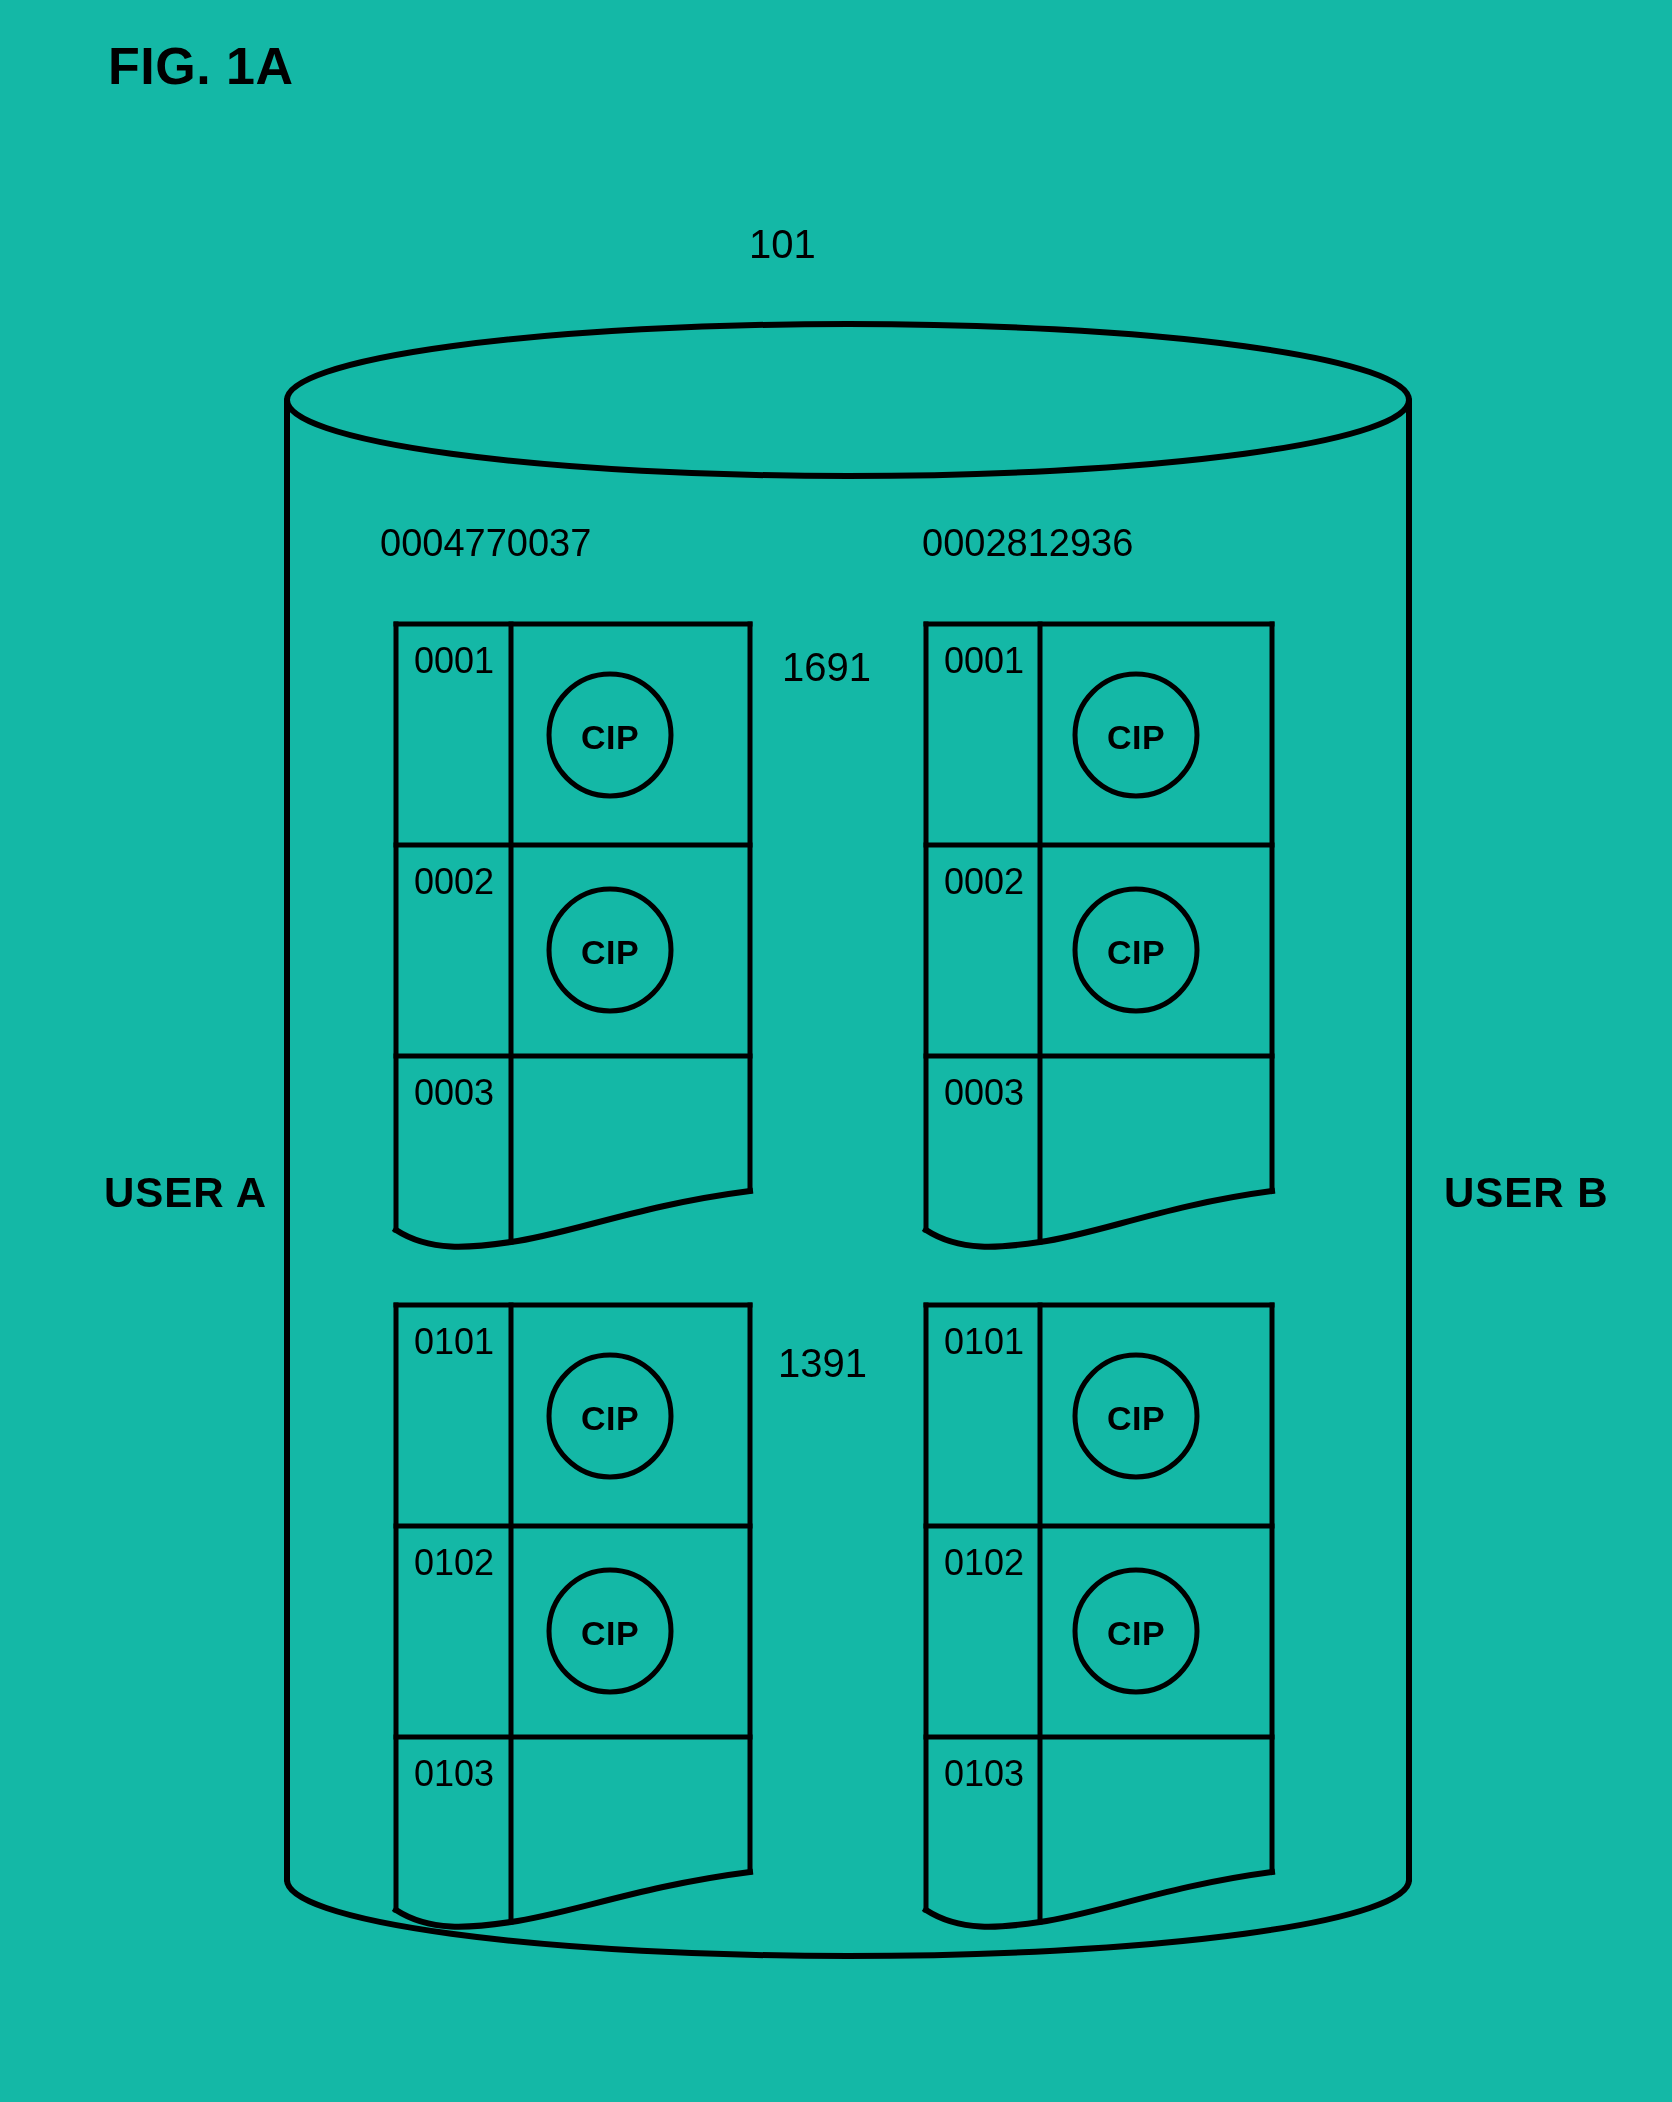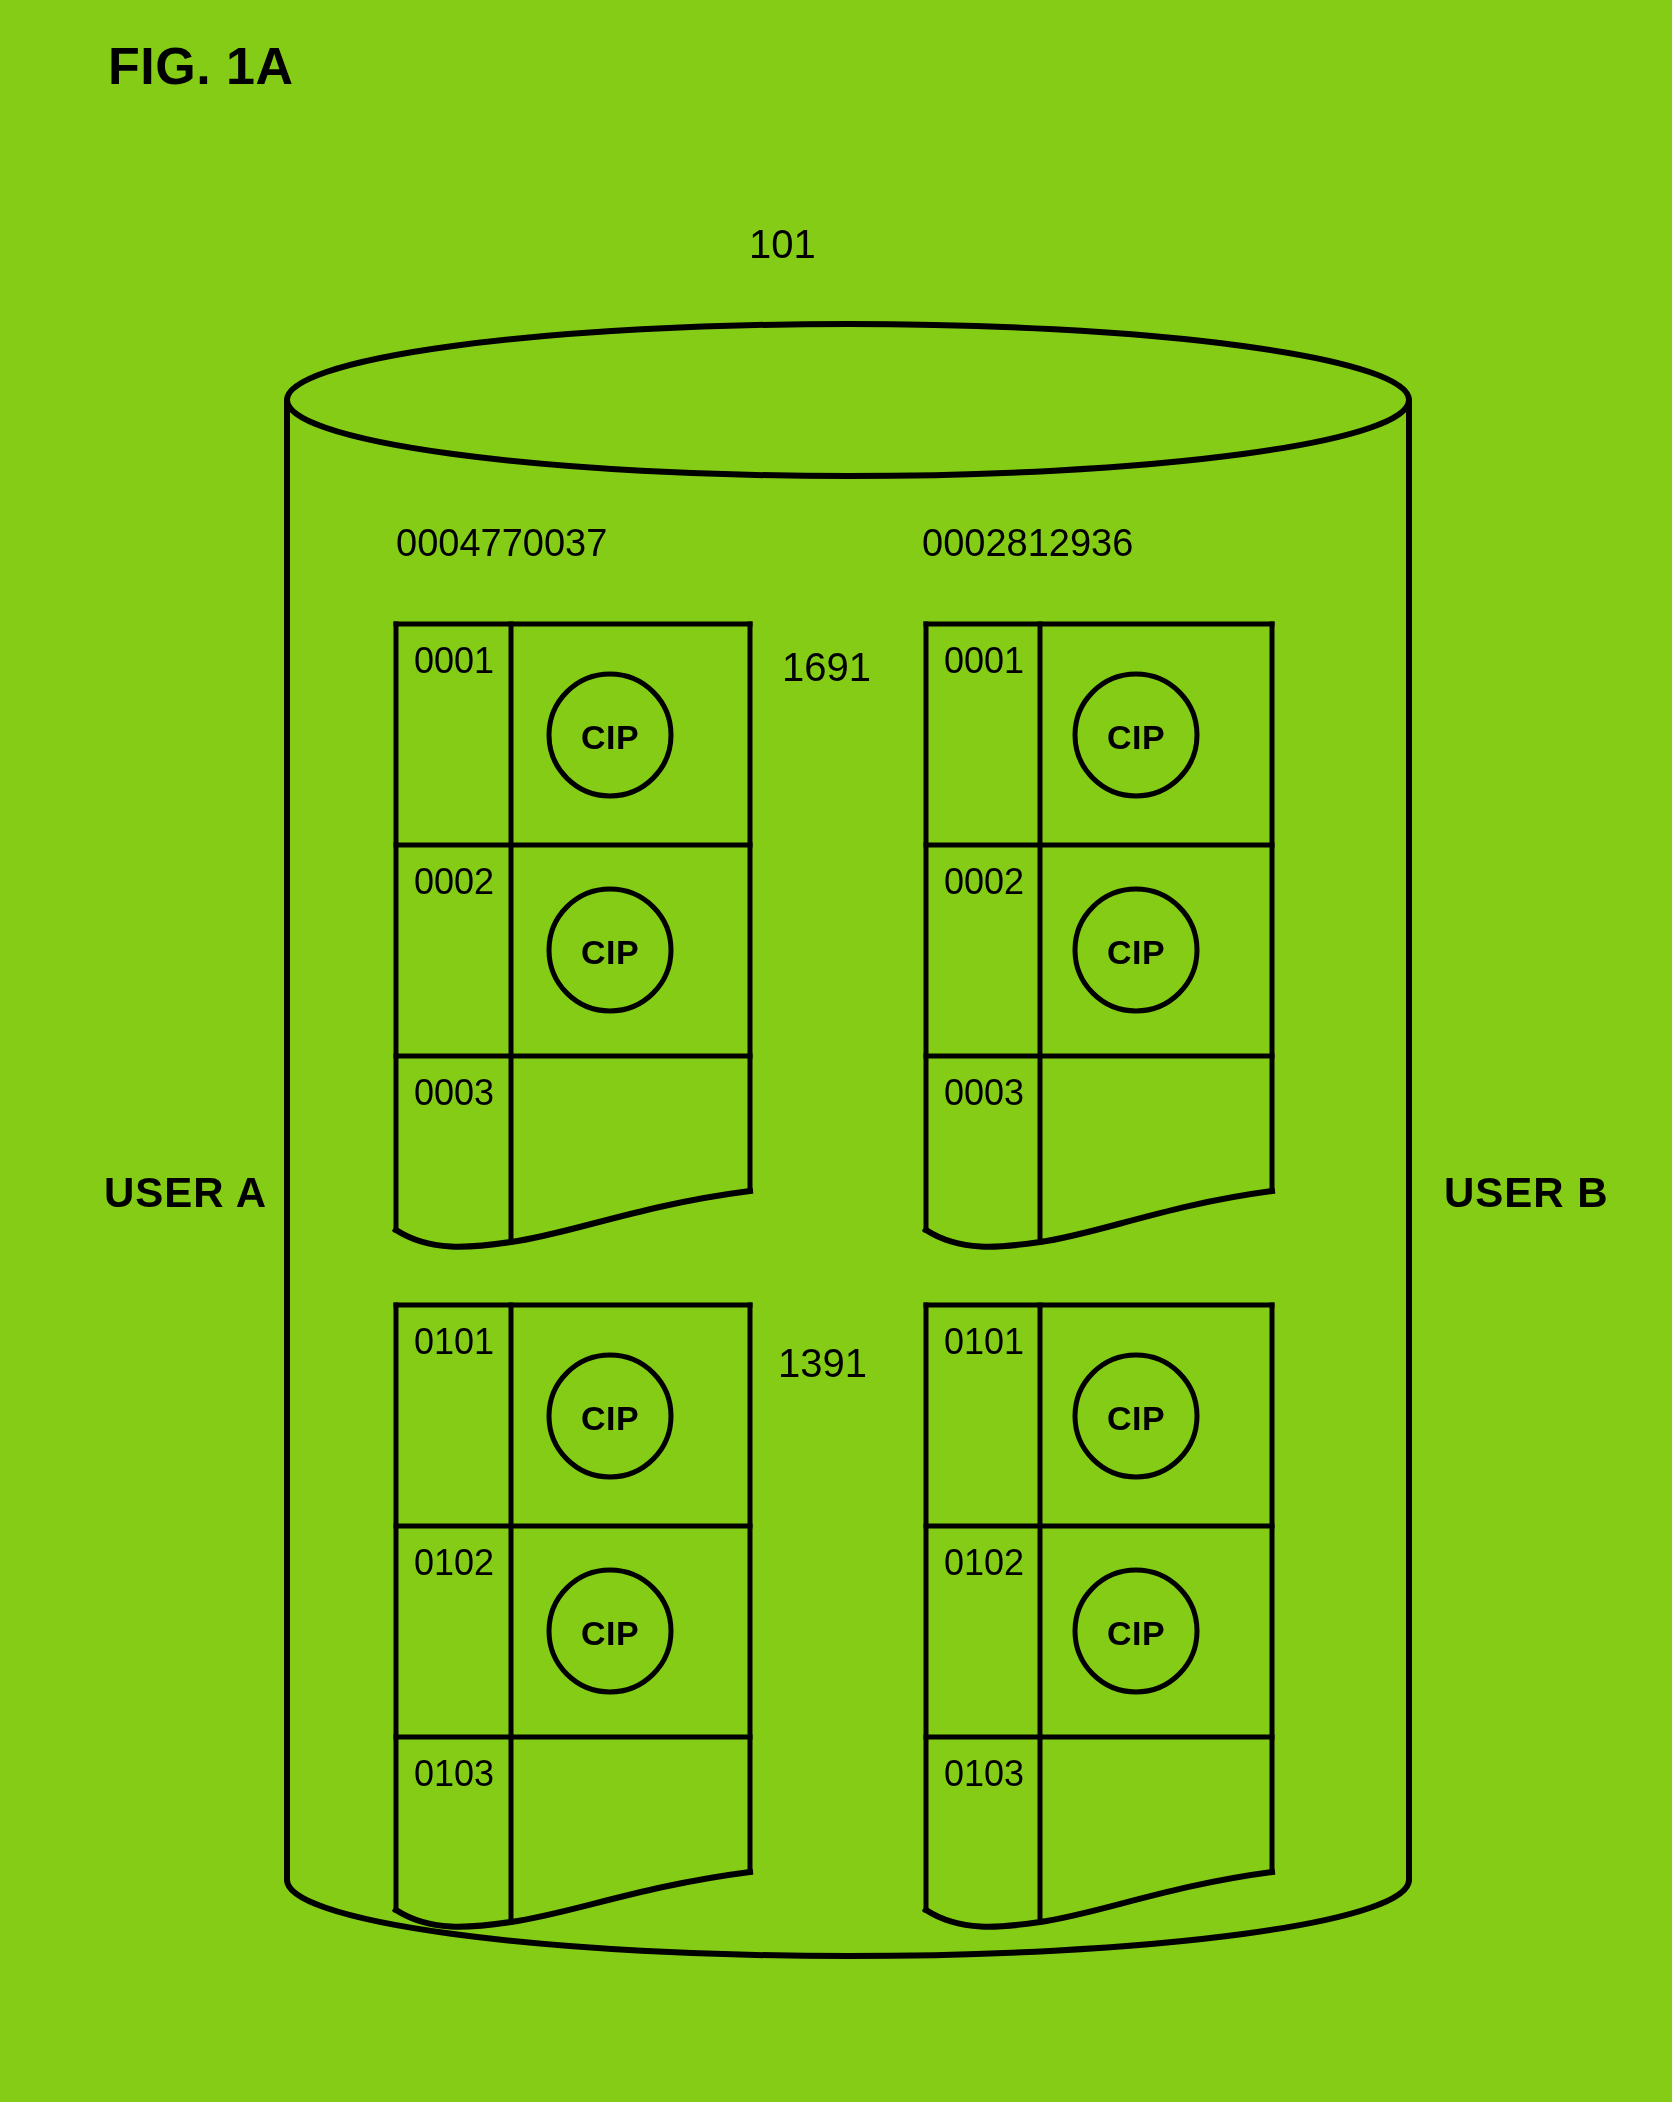--- a/index.html
+++ b/index.html
@@ -9,21 +9,21 @@
     background: #ffffff;
   }
   body {
     font-family: "Liberation Sans", "DejaVu Sans", sans-serif;
     color: #000000;
   }
   #figure-root {
     position: relative;
     width: 1672px;
     height: 2102px;
-    background: #84cc16;
+    background: #14b8a6;
     overflow: hidden;
   }
   #figure-svg {
     position: absolute;
     left: 0;
     top: 0;
     width: 1672px;
     height: 2102px;
     display: block;
   }
@@ -44,21 +44,21 @@
   }
   .ref-101   { left: 749px; top: 222px; }
   .ref-1011  { left: 782px; top: 645px; }
   .ref-1012  { left: 778px; top: 1341px; }
   .col-header {
     position: absolute;
     font-size: 38px;
     white-space: nowrap;
     top: 522px;
   }
-  .col-header-left  { left: 396px; }
+  .col-header-left  { left: 380px; }
   .col-header-right { left: 922px; }
   .user-label {
     position: absolute;
     font-size: 42px;
     font-weight: bold;
     letter-spacing: 1px;
     white-space: nowrap;
     top: 1169px;
   }
   .user-label-a { left: 104px; }

